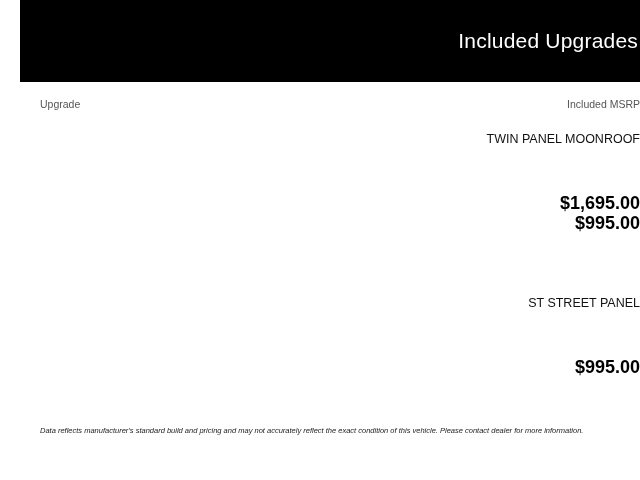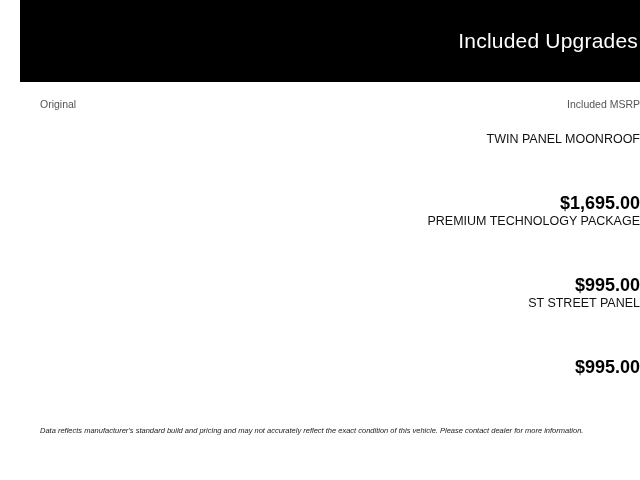--- a/index.html
+++ b/index.html
@@ -103,33 +103,32 @@
 
 <div class="page">
 
   <div class="header">
     <div class="header-title">Included Upgrades</div>
   </div>
 
   <div class="content">
 
     <div class="col-head">
-      <div class="left">Original</div>
+      <div class="left">Upgrade</div>
       <div class="right">Included MSRP</div>
     </div>
 
     <div class="rows">
 
       <div class="row">
         <div class="name">TWIN PANEL MOONROOF</div>
         <div class="price">$1,695.00</div>
       </div>
 
       <div class="row">
-        <div class="name">PREMIUM TECHNOLOGY PACKAGE</div>
         <div class="price">$995.00</div>
       </div>
 
       <div class="row">
         <div class="name">ST STREET PANEL</div>
         <div class="price">$995.00</div>
       </div>
 
 
     </div>

